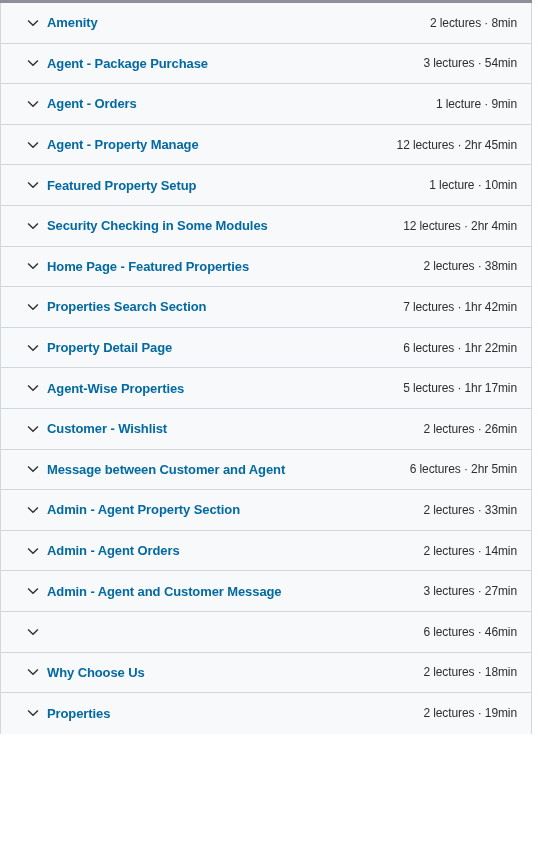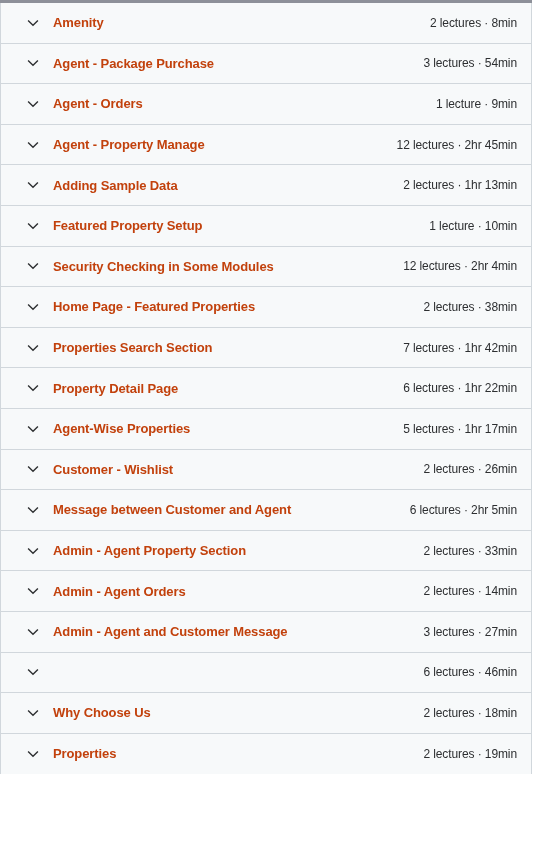--- a/index.html
+++ b/index.html
@@ -41,24 +41,24 @@
   .section-row:last-child { border-bottom:none; }
   .chevron-wrap {
     width:24px; height:24px;
     flex:0 0 24px;
     display:flex; align-items:center; justify-content:center;
   }
   .chevron-wrap svg { display:block; }
   .section-title {
     font-size:13px;
     font-weight:bold;
-    color:#c2410c;
+    color:#0369a1;
     letter-spacing:-0.1px;
     white-space:nowrap;
-    margin-left:8px;
+    margin-left:2px;
   }
   .spacer { flex:1 1 auto; }
   .section-meta {
     font-size:12px;
     font-weight:normal;
     color:#2d2f31;
     white-space:nowrap;
     text-align:right;
     letter-spacing:-0.1px;
   }
@@ -108,30 +108,20 @@
     <span class="section-title">Agent - Property Manage</span>
     <span class="spacer"></span>
     <span class="section-meta">12 lectures · 2hr 45min</span>
   </div>
       <div class="section-row">
     <span class="chevron-wrap">
       <svg width="14" height="14" viewBox="0 0 14 14" aria-hidden="true">
         <path d="M2.6 5.1 L7 9.3 L11.4 5.1" fill="none" stroke="#2d2f31" stroke-width="1.4" stroke-linecap="square"></path>
       </svg>
     </span>
-    <span class="section-title">Adding Sample Data</span>
-    <span class="spacer"></span>
-    <span class="section-meta">2 lectures · 1hr 13min</span>
-  </div>
-      <div class="section-row">
-    <span class="chevron-wrap">
-      <svg width="14" height="14" viewBox="0 0 14 14" aria-hidden="true">
-        <path d="M2.6 5.1 L7 9.3 L11.4 5.1" fill="none" stroke="#2d2f31" stroke-width="1.4" stroke-linecap="square"></path>
-      </svg>
-    </span>
     <span class="section-title">Featured Property Setup</span>
     <span class="spacer"></span>
     <span class="section-meta">1 lecture · 10min</span>
   </div>
       <div class="section-row">
     <span class="chevron-wrap">
       <svg width="14" height="14" viewBox="0 0 14 14" aria-hidden="true">
         <path d="M2.6 5.1 L7 9.3 L11.4 5.1" fill="none" stroke="#2d2f31" stroke-width="1.4" stroke-linecap="square"></path>
       </svg>
     </span>

